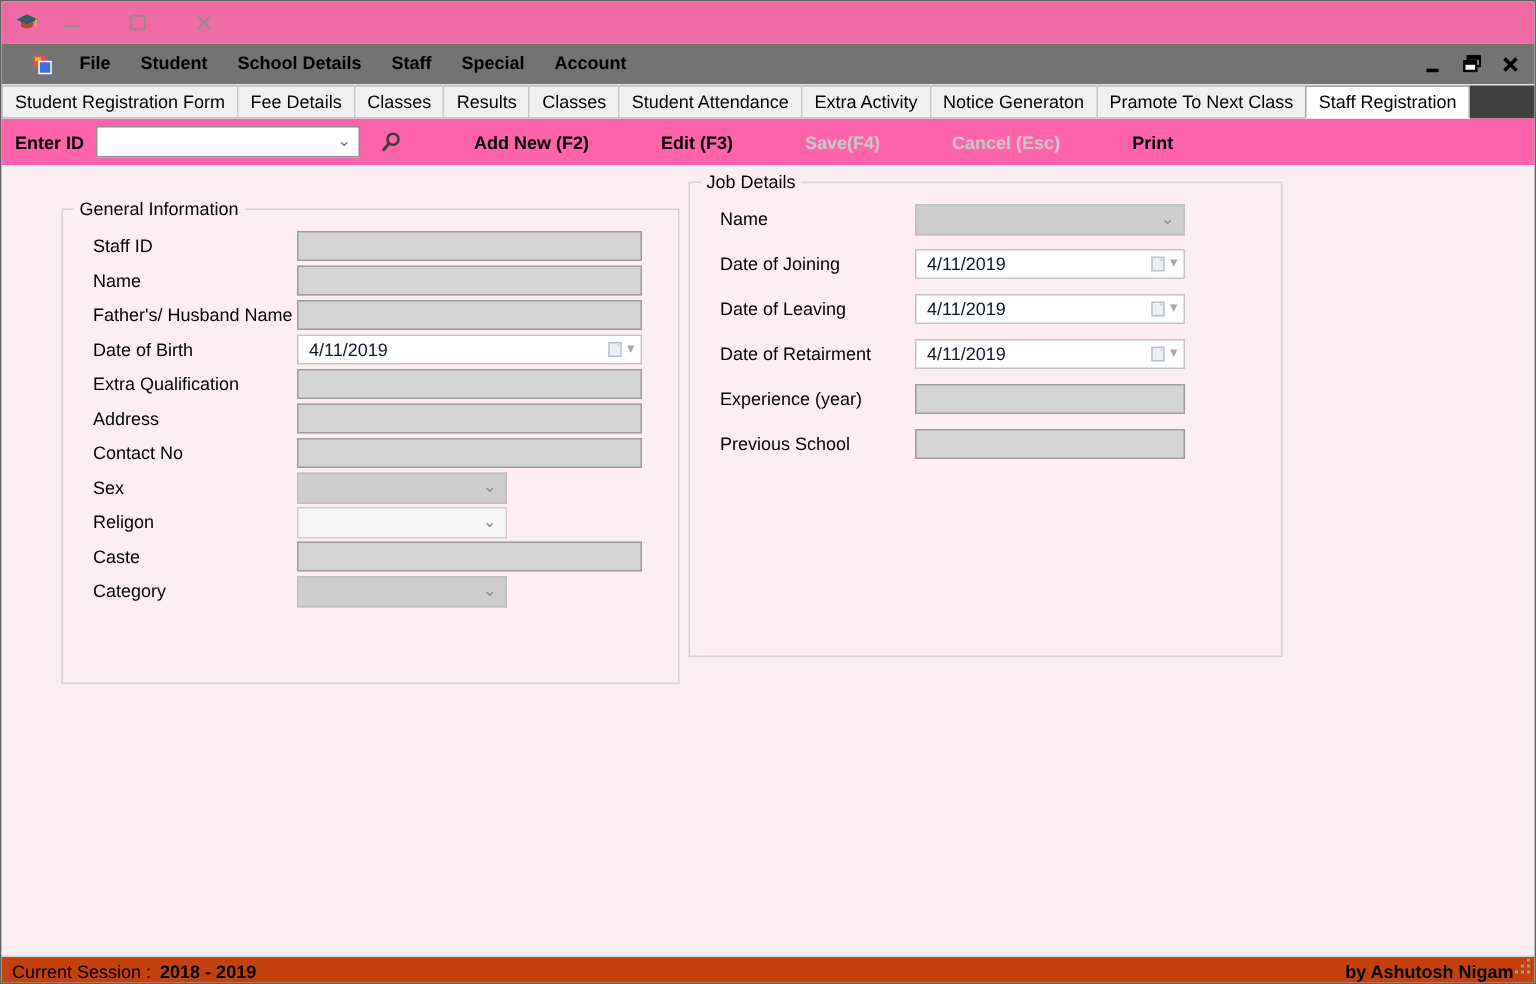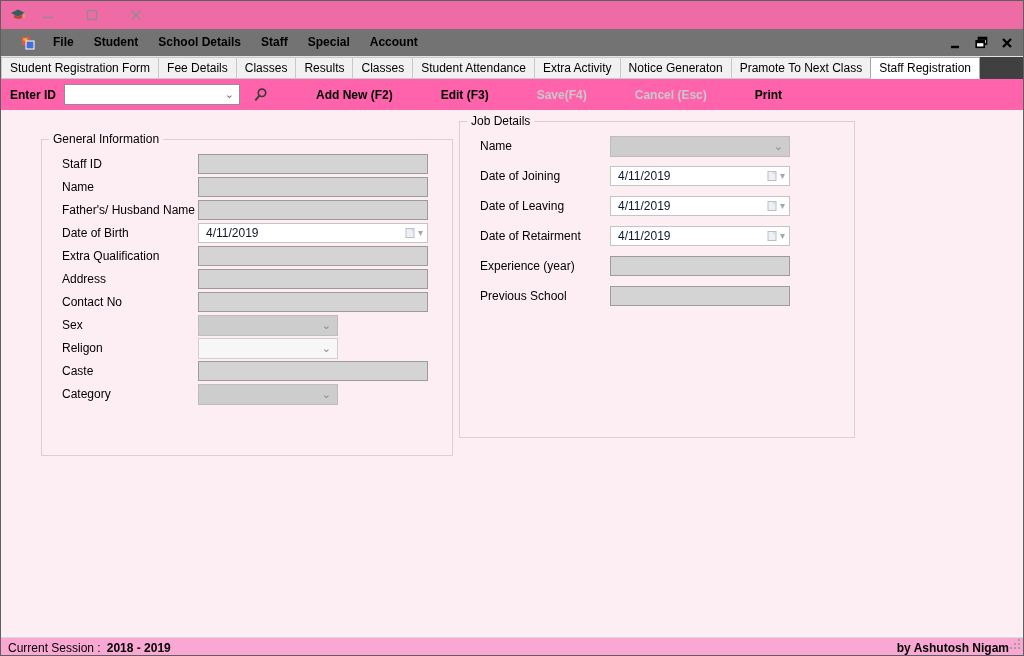--- a/index.html
+++ b/index.html
@@ -65,21 +65,21 @@
   .datepicker{height:20px;background:#fff;border:1px solid #c4c4c4;display:flex;align-items:center;
               padding:0 4px 0 7px}
   .dp-value{flex:1;color:#0f172a}
   .dp-arrow{color:#a8a8a8;font-size:10px;line-height:1;margin-left:2px}
 
   .gb-gi .textbox,.gb-gi .datepicker{width:230px}
   .gb-gi .combobox{width:140px}
   .gb-jd .textbox,.gb-jd .datepicker,.gb-jd .combobox{width:180px}
 
   
-  .statusbar{height:20px;background:#f9a8d4;border-top:1px solid #dadada;display:flex;align-items:center;
+  .statusbar{height:20px;background:#c2410c;border-top:1px solid #dadada;display:flex;align-items:center;
              padding:0 14px 0 7px}
   .statusbar .sess-label{margin-right:6px}
   .statusbar .sess-value{font-weight:bold}
   .statusbar .credit{margin-left:auto;font-weight:bold}
   .grip{position:absolute;right:2px;bottom:2px}
 </style>
 </head>
 <body>
 
 <div class="window">

